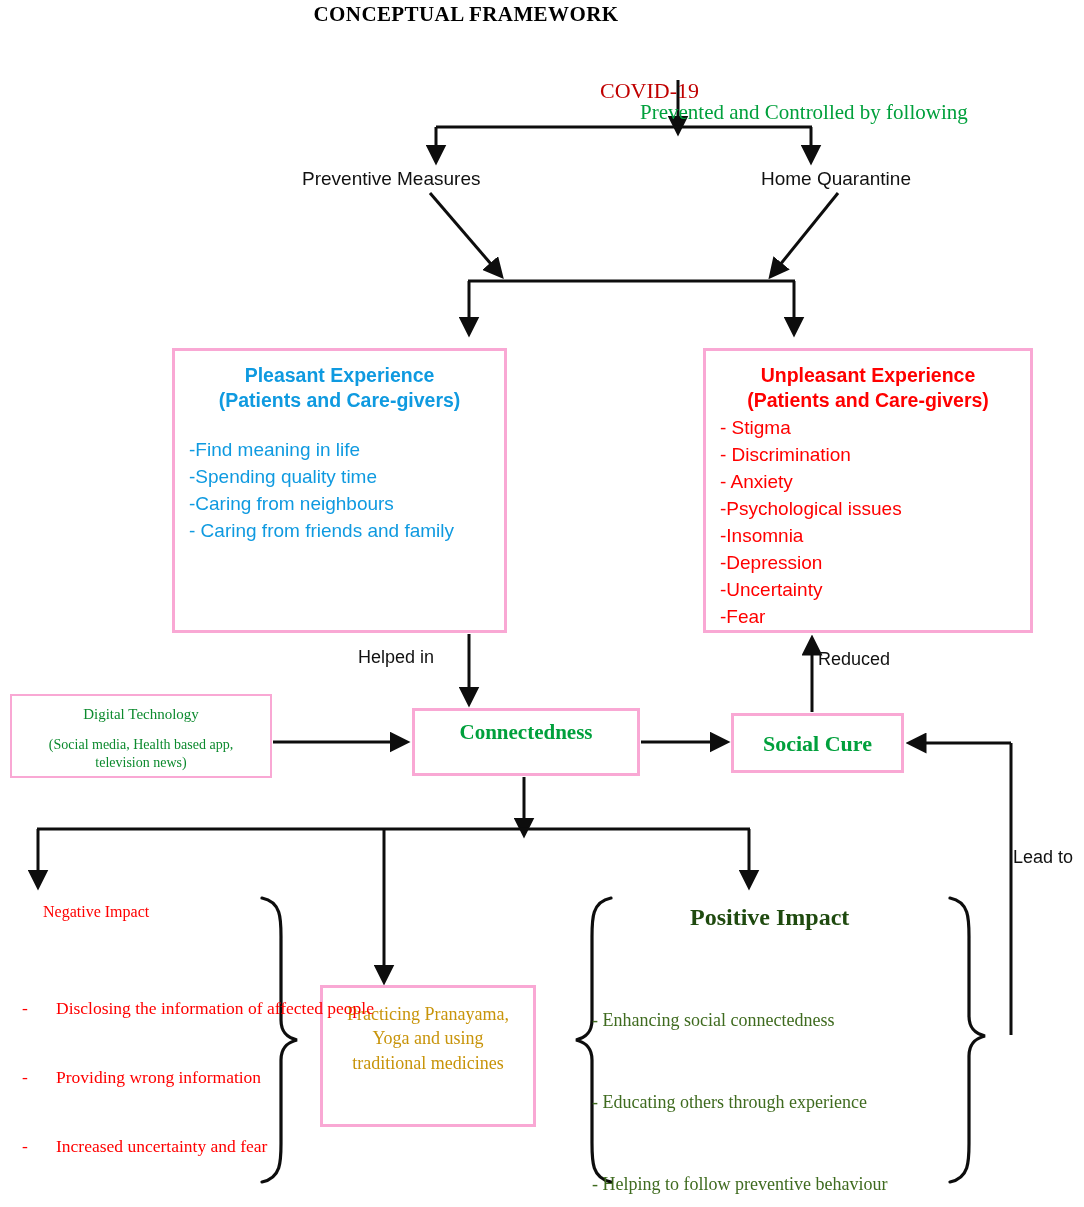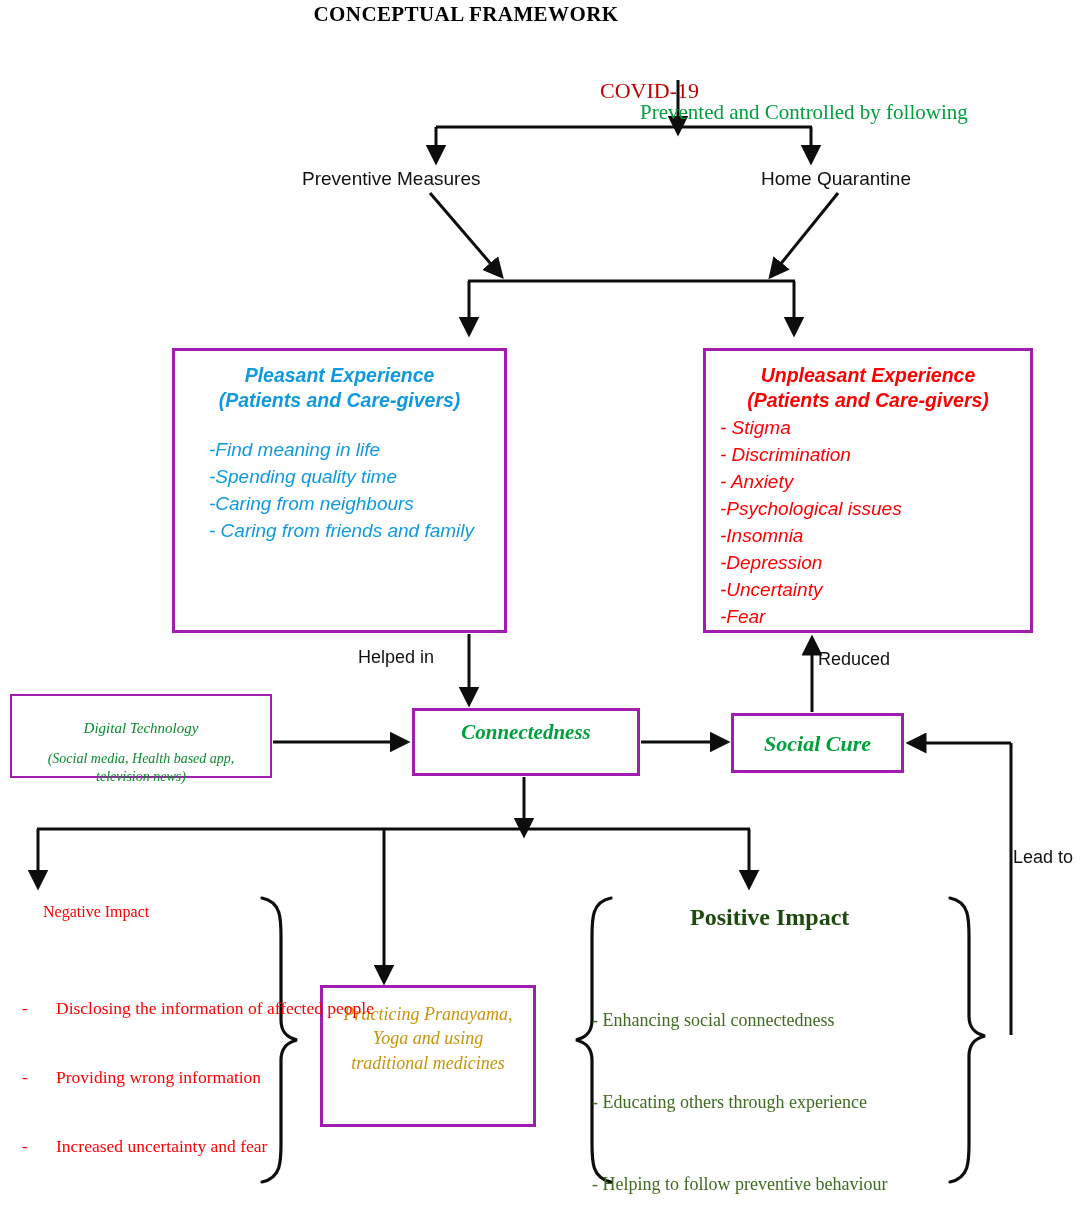--- a/index.html
+++ b/index.html
@@ -18,34 +18,34 @@
          font-family:"Liberation Serif",serif;font-weight:bold;font-size:21px;
          letter-spacing:.4px;color:#000;}
 
   
   #covid{left:0;top:52px;width:1356px;text-align:left;font-size:22px;color:#c00000;}
   #prevctl{left:640px;top:100px;font-size:21px;color:#00a03c;}
   #prevmeas{left:302px;top:168px;font-size:19px;color:#111;}
   #homequar{left:761px;top:168px;font-size:19px;color:#111;}
 
   
-  .box{position:absolute;border:3px solid #a21caf;background:#fff;box-sizing:border-box;font-style:italic;}
+  .box{position:absolute;border:3px solid #f9a8d4;background:#fff;box-sizing:border-box;}
   #boxPleasant{left:172px;top:348px;width:335px;height:285px;}
   #boxUnpleasant{left:703px;top:348px;width:330px;height:285px;}
   .bxhead{text-align:center;font-weight:bold;font-size:19.5px;line-height:1.28;padding-top:12px;}
   .bxlist{font-size:19px;line-height:1.42;padding-left:14px;}
   .blue{color:#0f9ae0;}
   .red{color:#ff0000;}
-  #boxPleasant .bxlist{padding-top:24px;margin-left:20px;}
+  #boxPleasant .bxlist{padding-top:24px;}
   #boxUnpleasant .bxlist{padding-top:2px;}
 
   
   #boxDigital{left:10px;top:694px;width:262px;height:84px;border-width:2px;}
   #boxDigital .dt{color:#0c8a2e;font-family:"Liberation Serif",serif;text-align:center;}
-  #dtTitle{font-size:15px;padding-top:24px;}
+  #dtTitle{font-size:15px;padding-top:10px;}
   #dtSub{font-size:14px;line-height:1.25;padding:0 8px;margin-top:13px;}
 
   #boxSocialConn{left:412px;top:708px;width:228px;height:68px;}
   #scText{color:#00a03c;font-family:"Liberation Serif",serif;font-weight:bold;
           font-size:21px;text-align:center;line-height:1.18;padding-top:9px;}
 
   #boxSocialCure{left:731px;top:713px;width:173px;height:60px;}
   #cureText{color:#00a03c;font-family:"Liberation Serif",serif;font-weight:bold;
             font-size:22px;text-align:center;padding-top:15px;}
 

